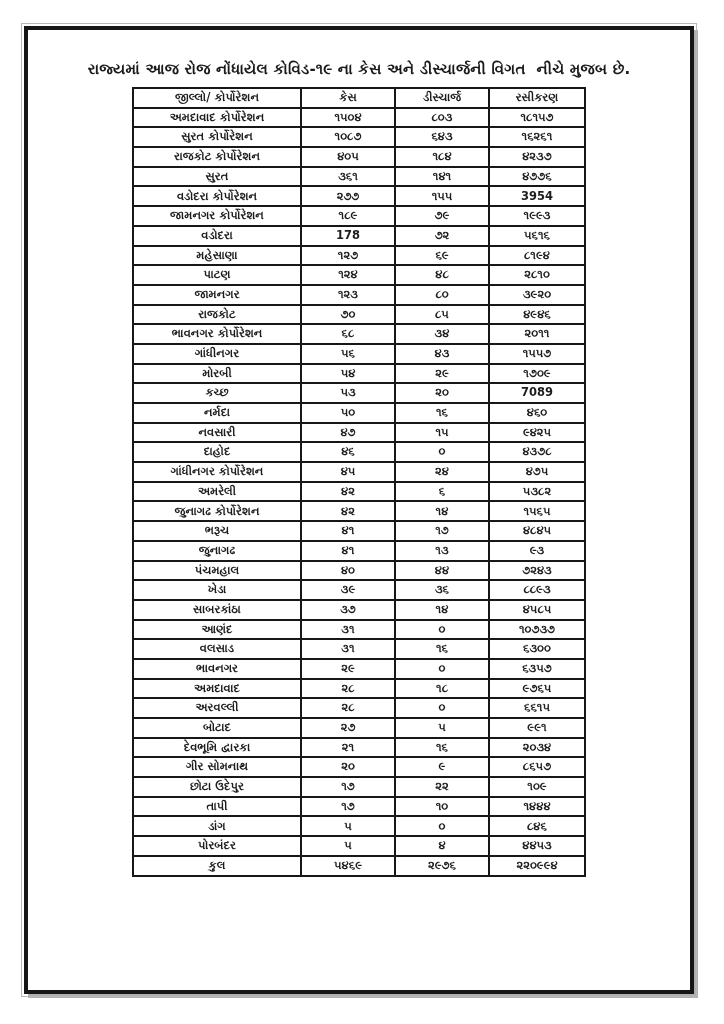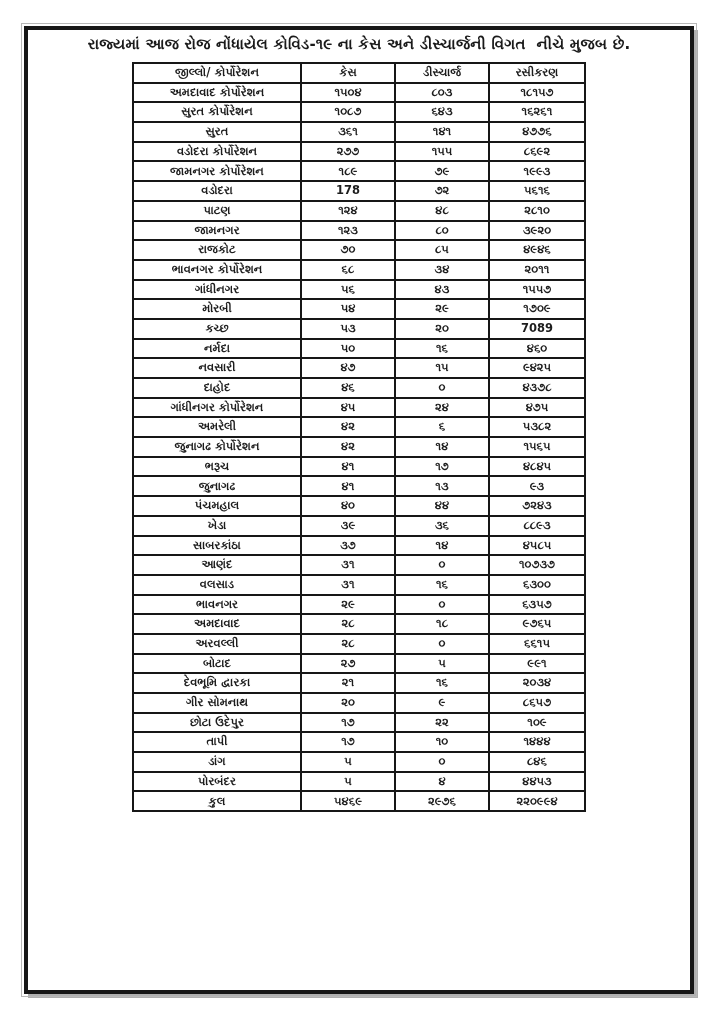--- a/index.html
+++ b/index.html
@@ -22,21 +22,21 @@
     height: 960px;
     background: #ffffff;
     border: 4px solid #161616;
     outline: 1px solid #b8b8b8;
     outline-offset: 2px;
     box-shadow: 4px 4px 0 rgba(110,110,110,0.55);
     box-sizing: content-box;
   }
   .doc-title {
     margin: 0;
-    padding-top: 5px;
+    padding-top: 30px;
     text-align: center;
     font-weight: bold;
     font-size: 15px;
     letter-spacing: 0.2px;
     color: #1a1a1a;
     white-space: pre;
   }
   table.covid-table {
     margin: 9px auto 0 auto;
     border-collapse: collapse;
@@ -90,42 +90,54 @@
           <td>૮૦૩</td>
           <td>૧૮૧૫૭</td>
         </tr>
         <tr>
           <td>સુરત કોર્પોરેશન</td>
           <td>૧૦૮૭</td>
           <td>૬૪૩</td>
           <td>૧૬૨૬૧</td>
         </tr>
         <tr>
+          <td>રાજકોટ કોર્પોરેશન</td>
+          <td>૪૦૫</td>
+          <td>૧૮૪</td>
+          <td>૪૨૩૭</td>
+        </tr>
+        <tr>
           <td>સુરત</td>
           <td>૩૬૧</td>
           <td>૧૪૧</td>
           <td>૪૭૭૬</td>
         </tr>
         <tr>
           <td>વડોદરા કોર્પોરેશન</td>
           <td>૨૭૭</td>
           <td>૧૫૫</td>
-          <td>૮૬૯૨</td>
+          <td>3954</td>
         </tr>
         <tr>
           <td>જામનગર કોર્પોરેશન</td>
           <td>૧૮૯</td>
           <td>૭૯</td>
           <td>૧૯૯૩</td>
         </tr>
         <tr>
           <td>વડોદરા</td>
           <td>178</td>
           <td>૭૨</td>
           <td>૫૬૧૬</td>
+        </tr>
+        <tr>
+          <td>મહેસાણા</td>
+          <td>૧૨૭</td>
+          <td>૬૯</td>
+          <td>૮૧૯૪</td>
         </tr>
         <tr>
           <td>પાટણ</td>
           <td>૧૨૪</td>
           <td>૪૮</td>
           <td>૨૮૧૦</td>
         </tr>
         <tr>
           <td>જામનગર</td>
           <td>૧૨૩</td>

